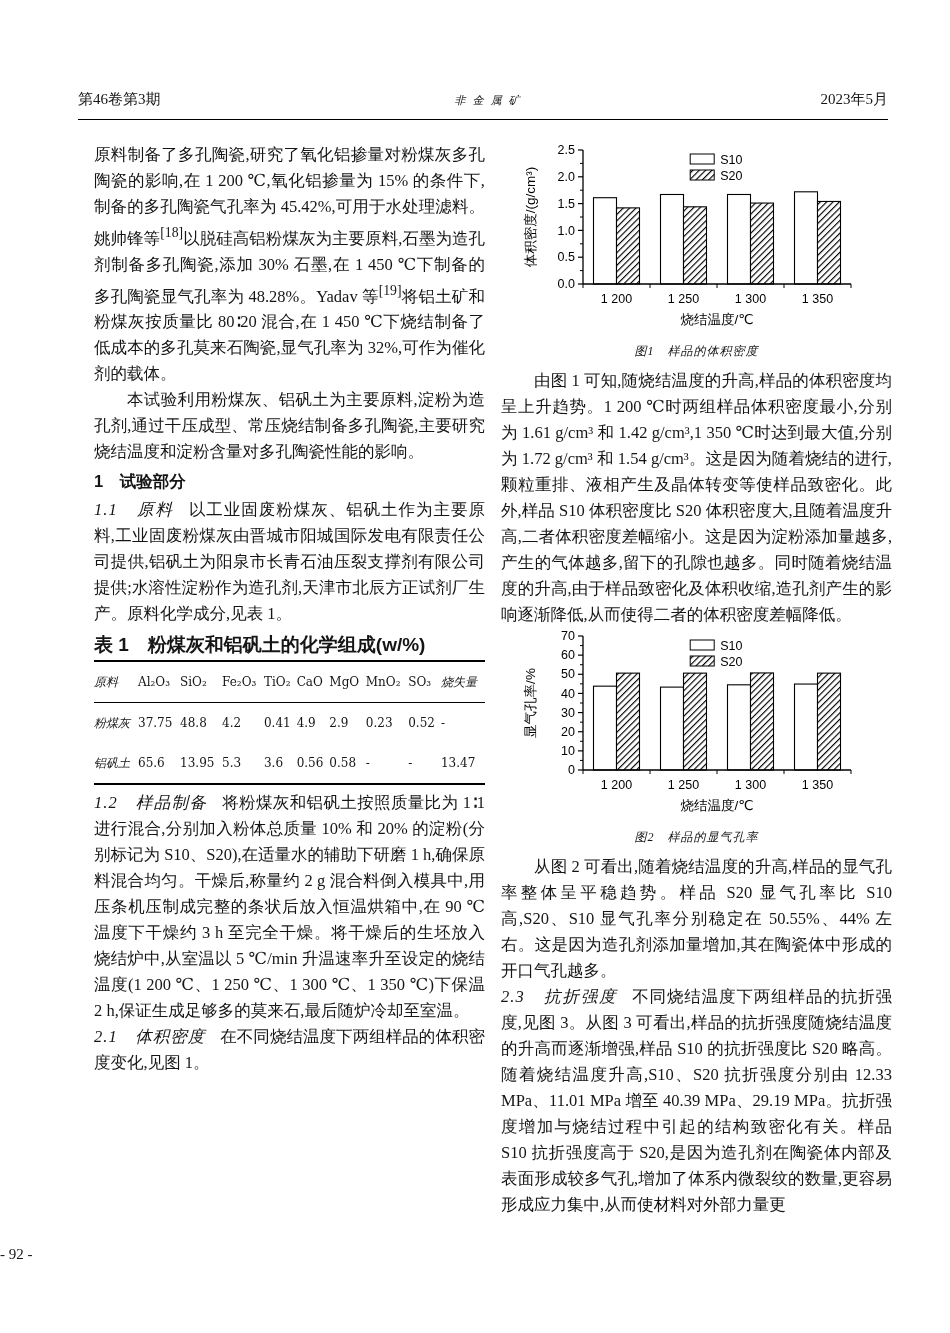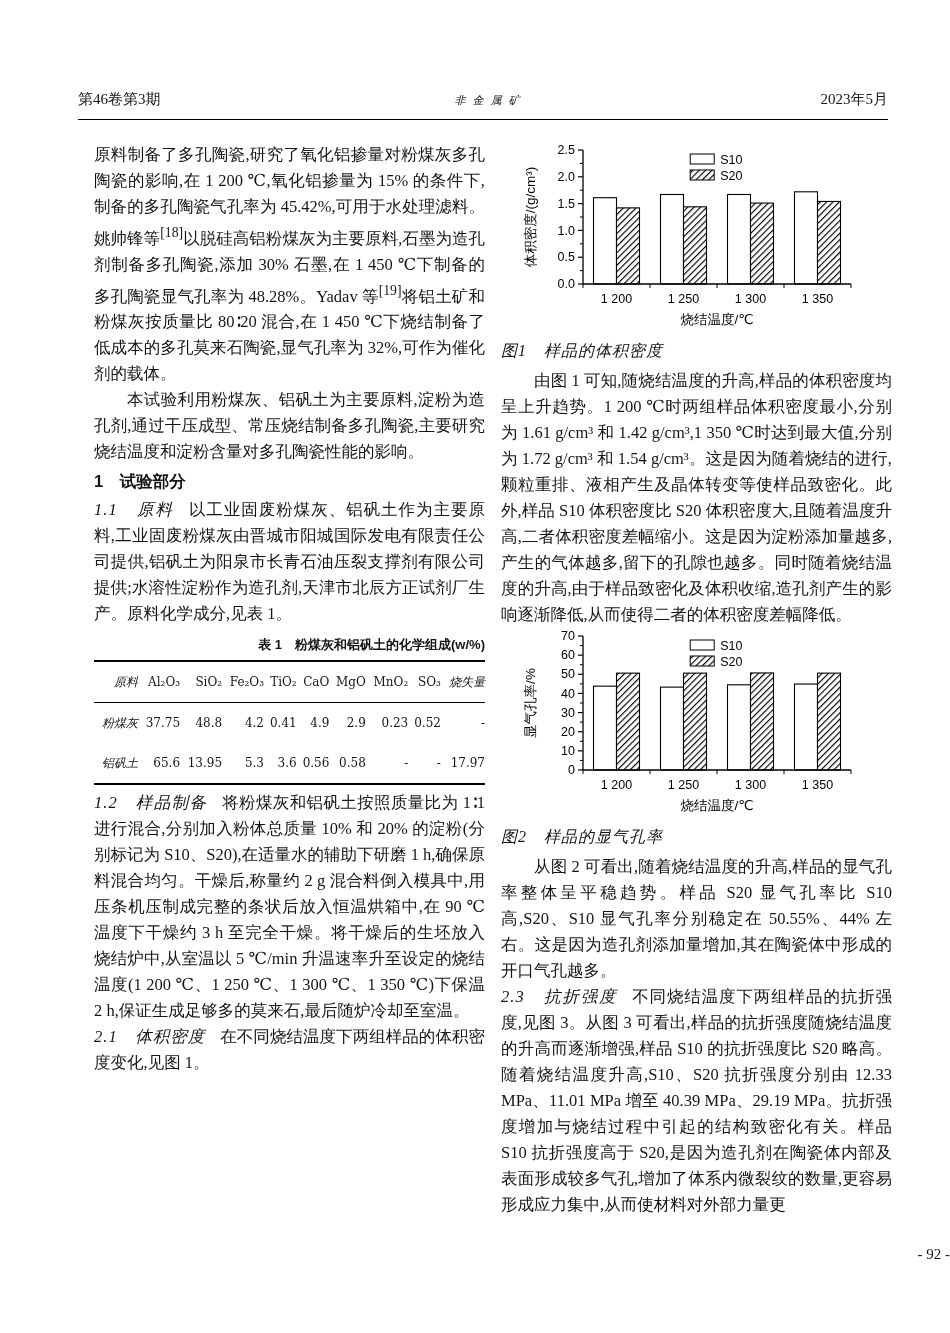--- a/index.html
+++ b/index.html
@@ -8,32 +8,32 @@
   .header{position:absolute;top:90px;left:78px;right:62px;display:flex;justify-content:space-between;
           align-items:baseline;font-size:15px;}
   .jtitle{font-style:italic;font-size:11px;letter-spacing:7px;}
   .rule{position:absolute;top:119px;left:78px;right:62px;border-top:1.6px solid #000;}
   .content{position:absolute;top:142px;left:78px;width:810px;display:flex;gap:16px;margin-left:16px;}
   .col{width:391px;font-size:16.5px;line-height:26px;text-align:justify;}
   .col p{margin:0;}
   .indent{text-indent:2em;}
   .sec-label{font-style:italic;letter-spacing:1px;margin-right:0.9em;}
   .h1{font-family:"Liberation Sans","DejaVu Sans",sans-serif;font-weight:700;font-size:16.5px;margin:3px 0;}
-  .tbl-caption{font-family:"Liberation Sans","DejaVu Sans",sans-serif;font-weight:700;font-size:13px;
-               text-align:right;margin:5px 0 2px;}
+  .tbl-caption{font-family:"Liberation Sans","DejaVu Sans",sans-serif;font-weight:700;font-size:19px;
+               text-align:left;margin:5px 0 2px;}
   table.chem{width:100%;border-collapse:collapse;margin:2px 0 5px;font-family:"DejaVu Serif",serif;
              font-size:12px;border-top:2px solid #000;border-bottom:2px solid #000;}
   table.chem thead tr{border-bottom:1px solid #000;}
-  table.chem th,table.chem td{padding:7px 0;text-align:right;font-weight:400;}
+  table.chem th,table.chem td{padding:7px 0;text-align:left;font-weight:400;}
   .kai{font-style:italic;}
   figure{margin:2px 0 2px;}
   figure svg{display:block;margin:0 auto;}
   svg text{font-family:"Liberation Sans","DejaVu Sans",sans-serif;fill:#000;}
-  .figcap{font-style:italic;font-size:16px;margin:2px 0 4px;letter-spacing:1px;}
-  .footer{position:absolute;top:1246px;left:0;right:0;text-align:right;font-size:15px;}
+  .figcap{text-align:center;font-style:italic;font-size:12px;margin:2px 0 4px;letter-spacing:1px;}
+  .footer{position:absolute;top:1246px;left:0;right:0;text-align:left;font-size:15px;}
 </style>
 </head>
 <body>
 
 <div class="page">
 
   <div class="header">
     <span>第46卷第3期</span>
     <span class="jtitle">非金属矿</span>
     <span>2023年5月</span>
@@ -83,21 +83,21 @@
             <tr>
               <td class="kai">铝矾土</td>
               <td>65.6</td>
               <td>13.95</td>
               <td>5.3</td>
               <td>3.6</td>
               <td>0.56</td>
               <td>0.58</td>
               <td>-</td>
               <td>-</td>
-              <td>17.97</td>
+              <td>13.47</td>
             </tr>
           </tbody>
         </table>
 
       <p><span class="sec-label">1.2　样品制备</span><span>将粉煤灰和铝矾土按照质量比为 1∶1 进行混合,分别加入粉体总质量 10% 和 20% 的淀粉(分别标记为 S10、S20),在适量水的辅助下研磨 1 h,确保原料混合均匀。干燥后,称量约 2 g 混合料倒入模具中,用压条机压制成完整的条状后放入恒温烘箱中,在 90 ℃温度下干燥约 3 h 至完全干燥。将干燥后的生坯放入烧结炉中,从室温以 5 ℃/min 升温速率升至设定的烧结温度(1 200 ℃、1 250 ℃、1 300 ℃、1 350 ℃)下保温 2 h,保证生成足够多的莫来石,最后随炉冷却至室温。</span></p>
 
 
 
       <p><span class="sec-label">2.1　体积密度</span><span>在不同烧结温度下两组样品的体积密度变化,见图 1。</span></p>
     </div>

